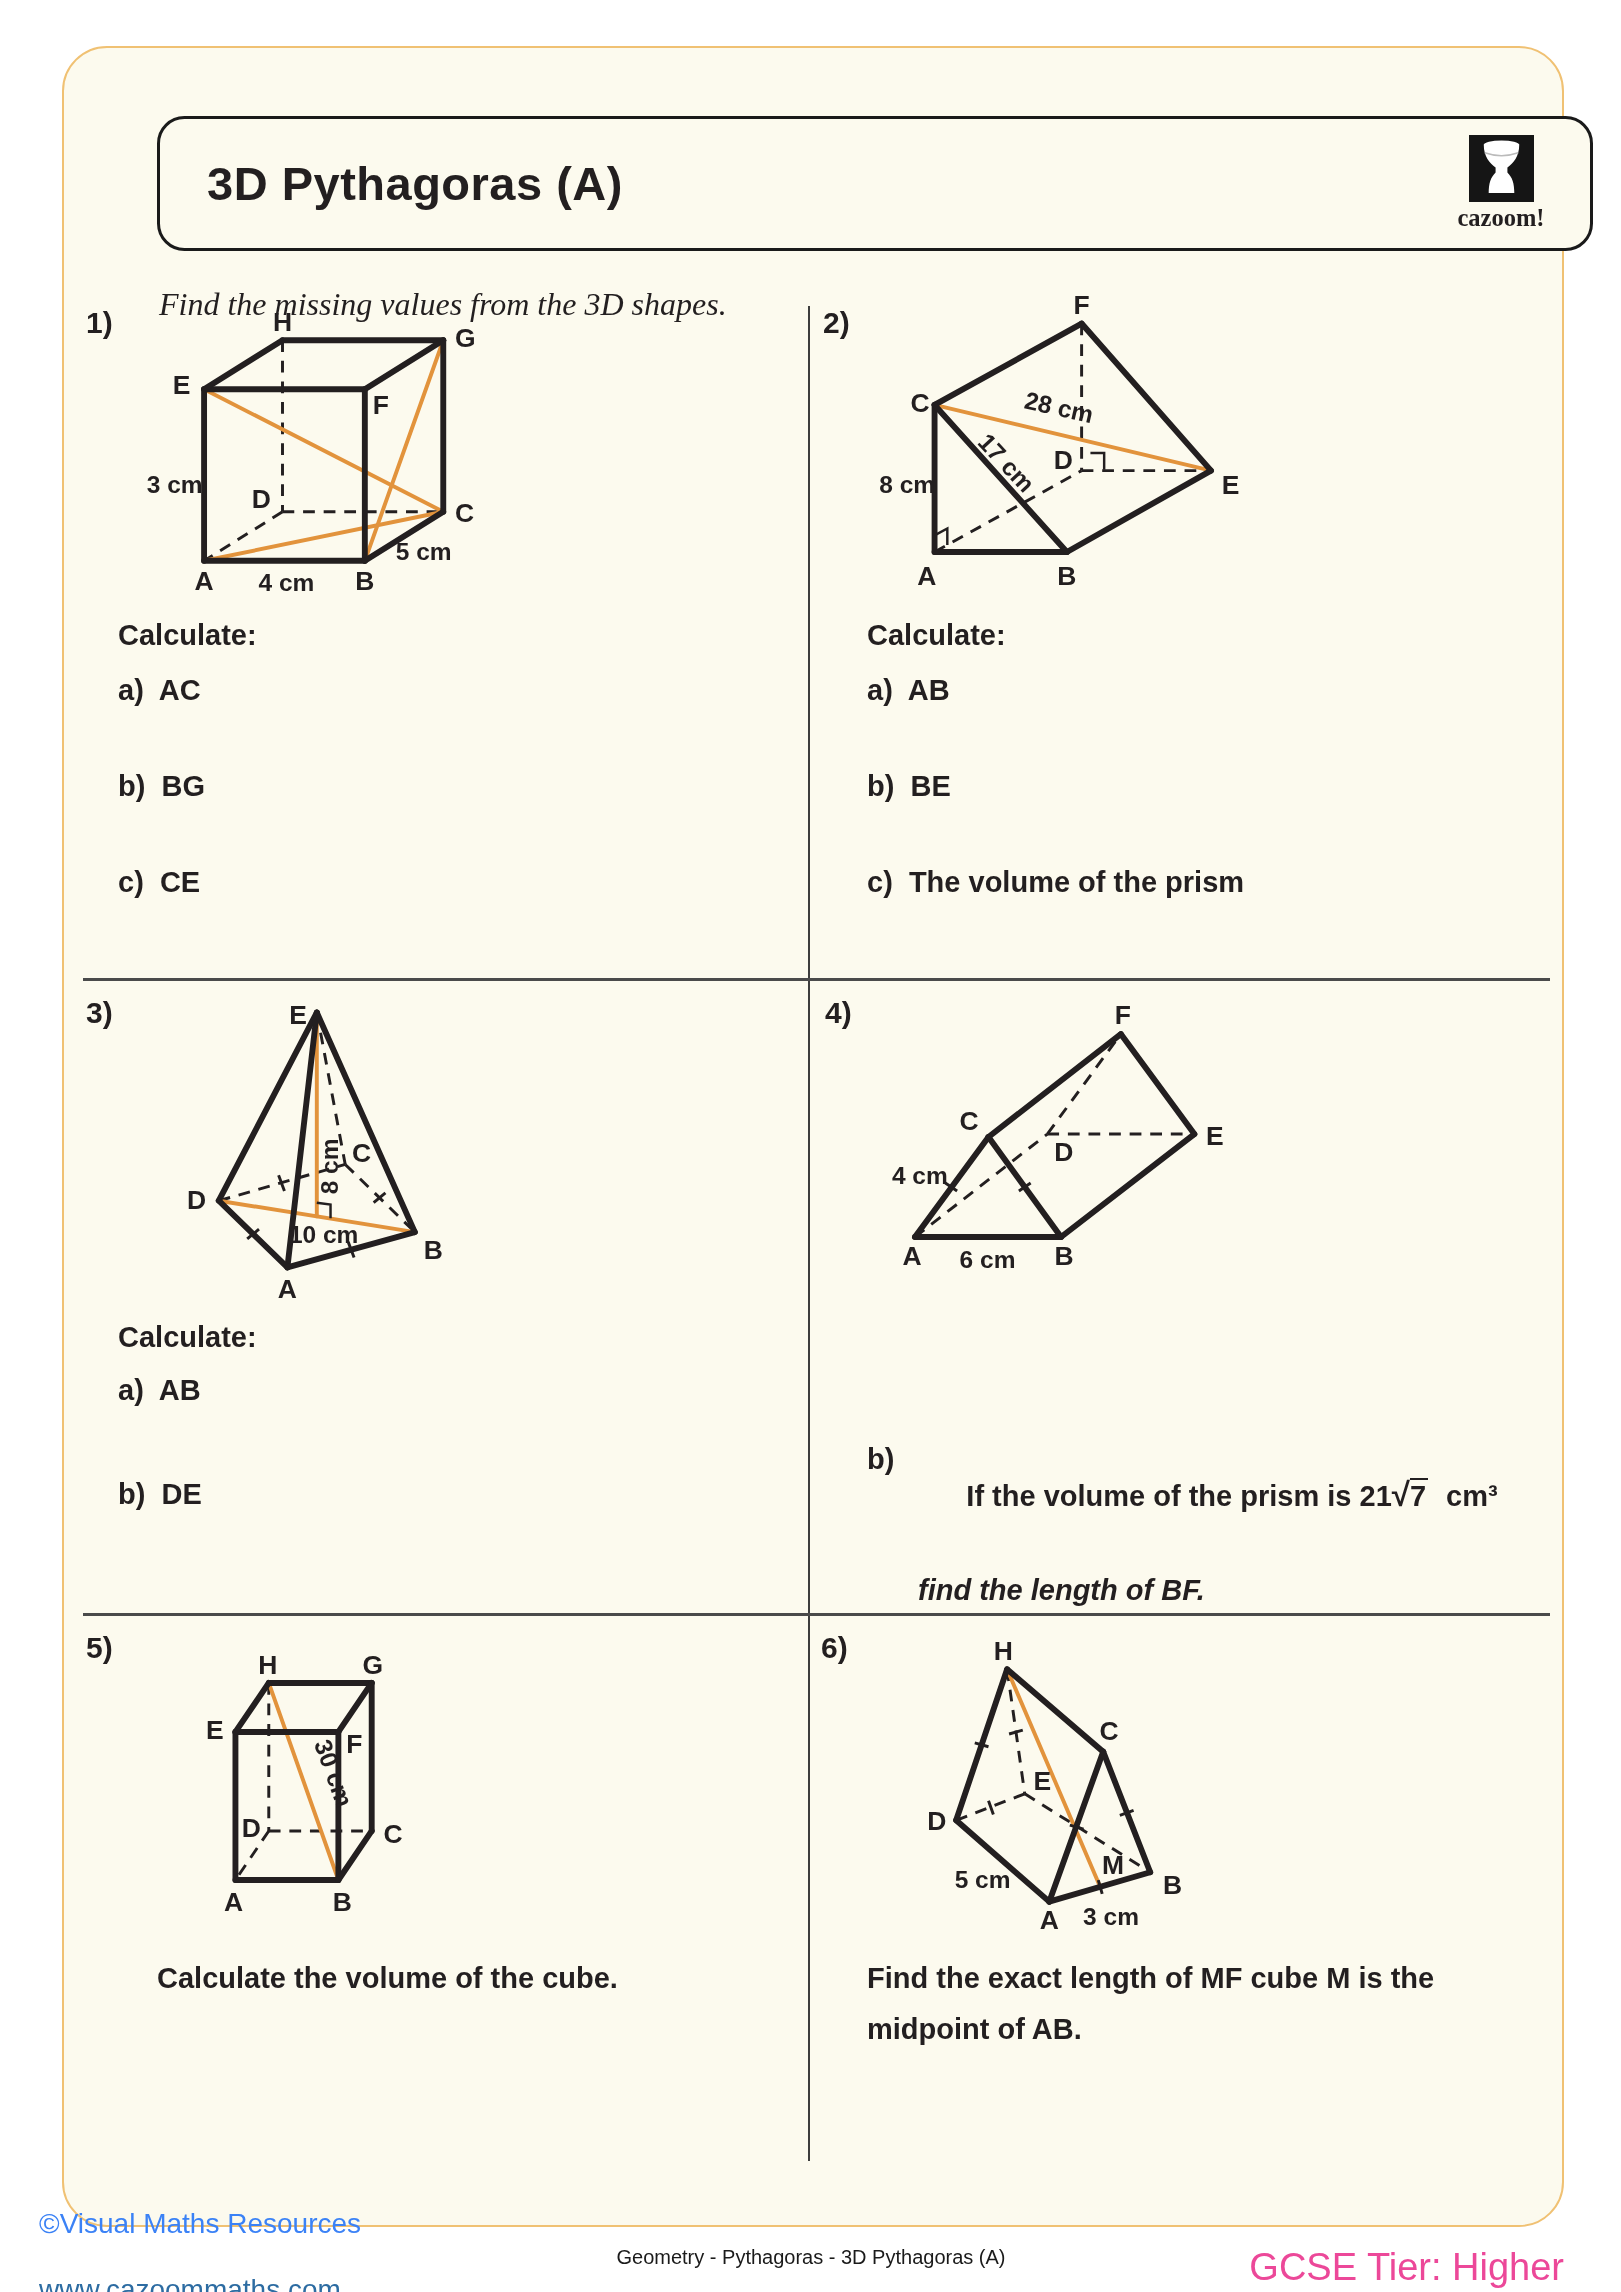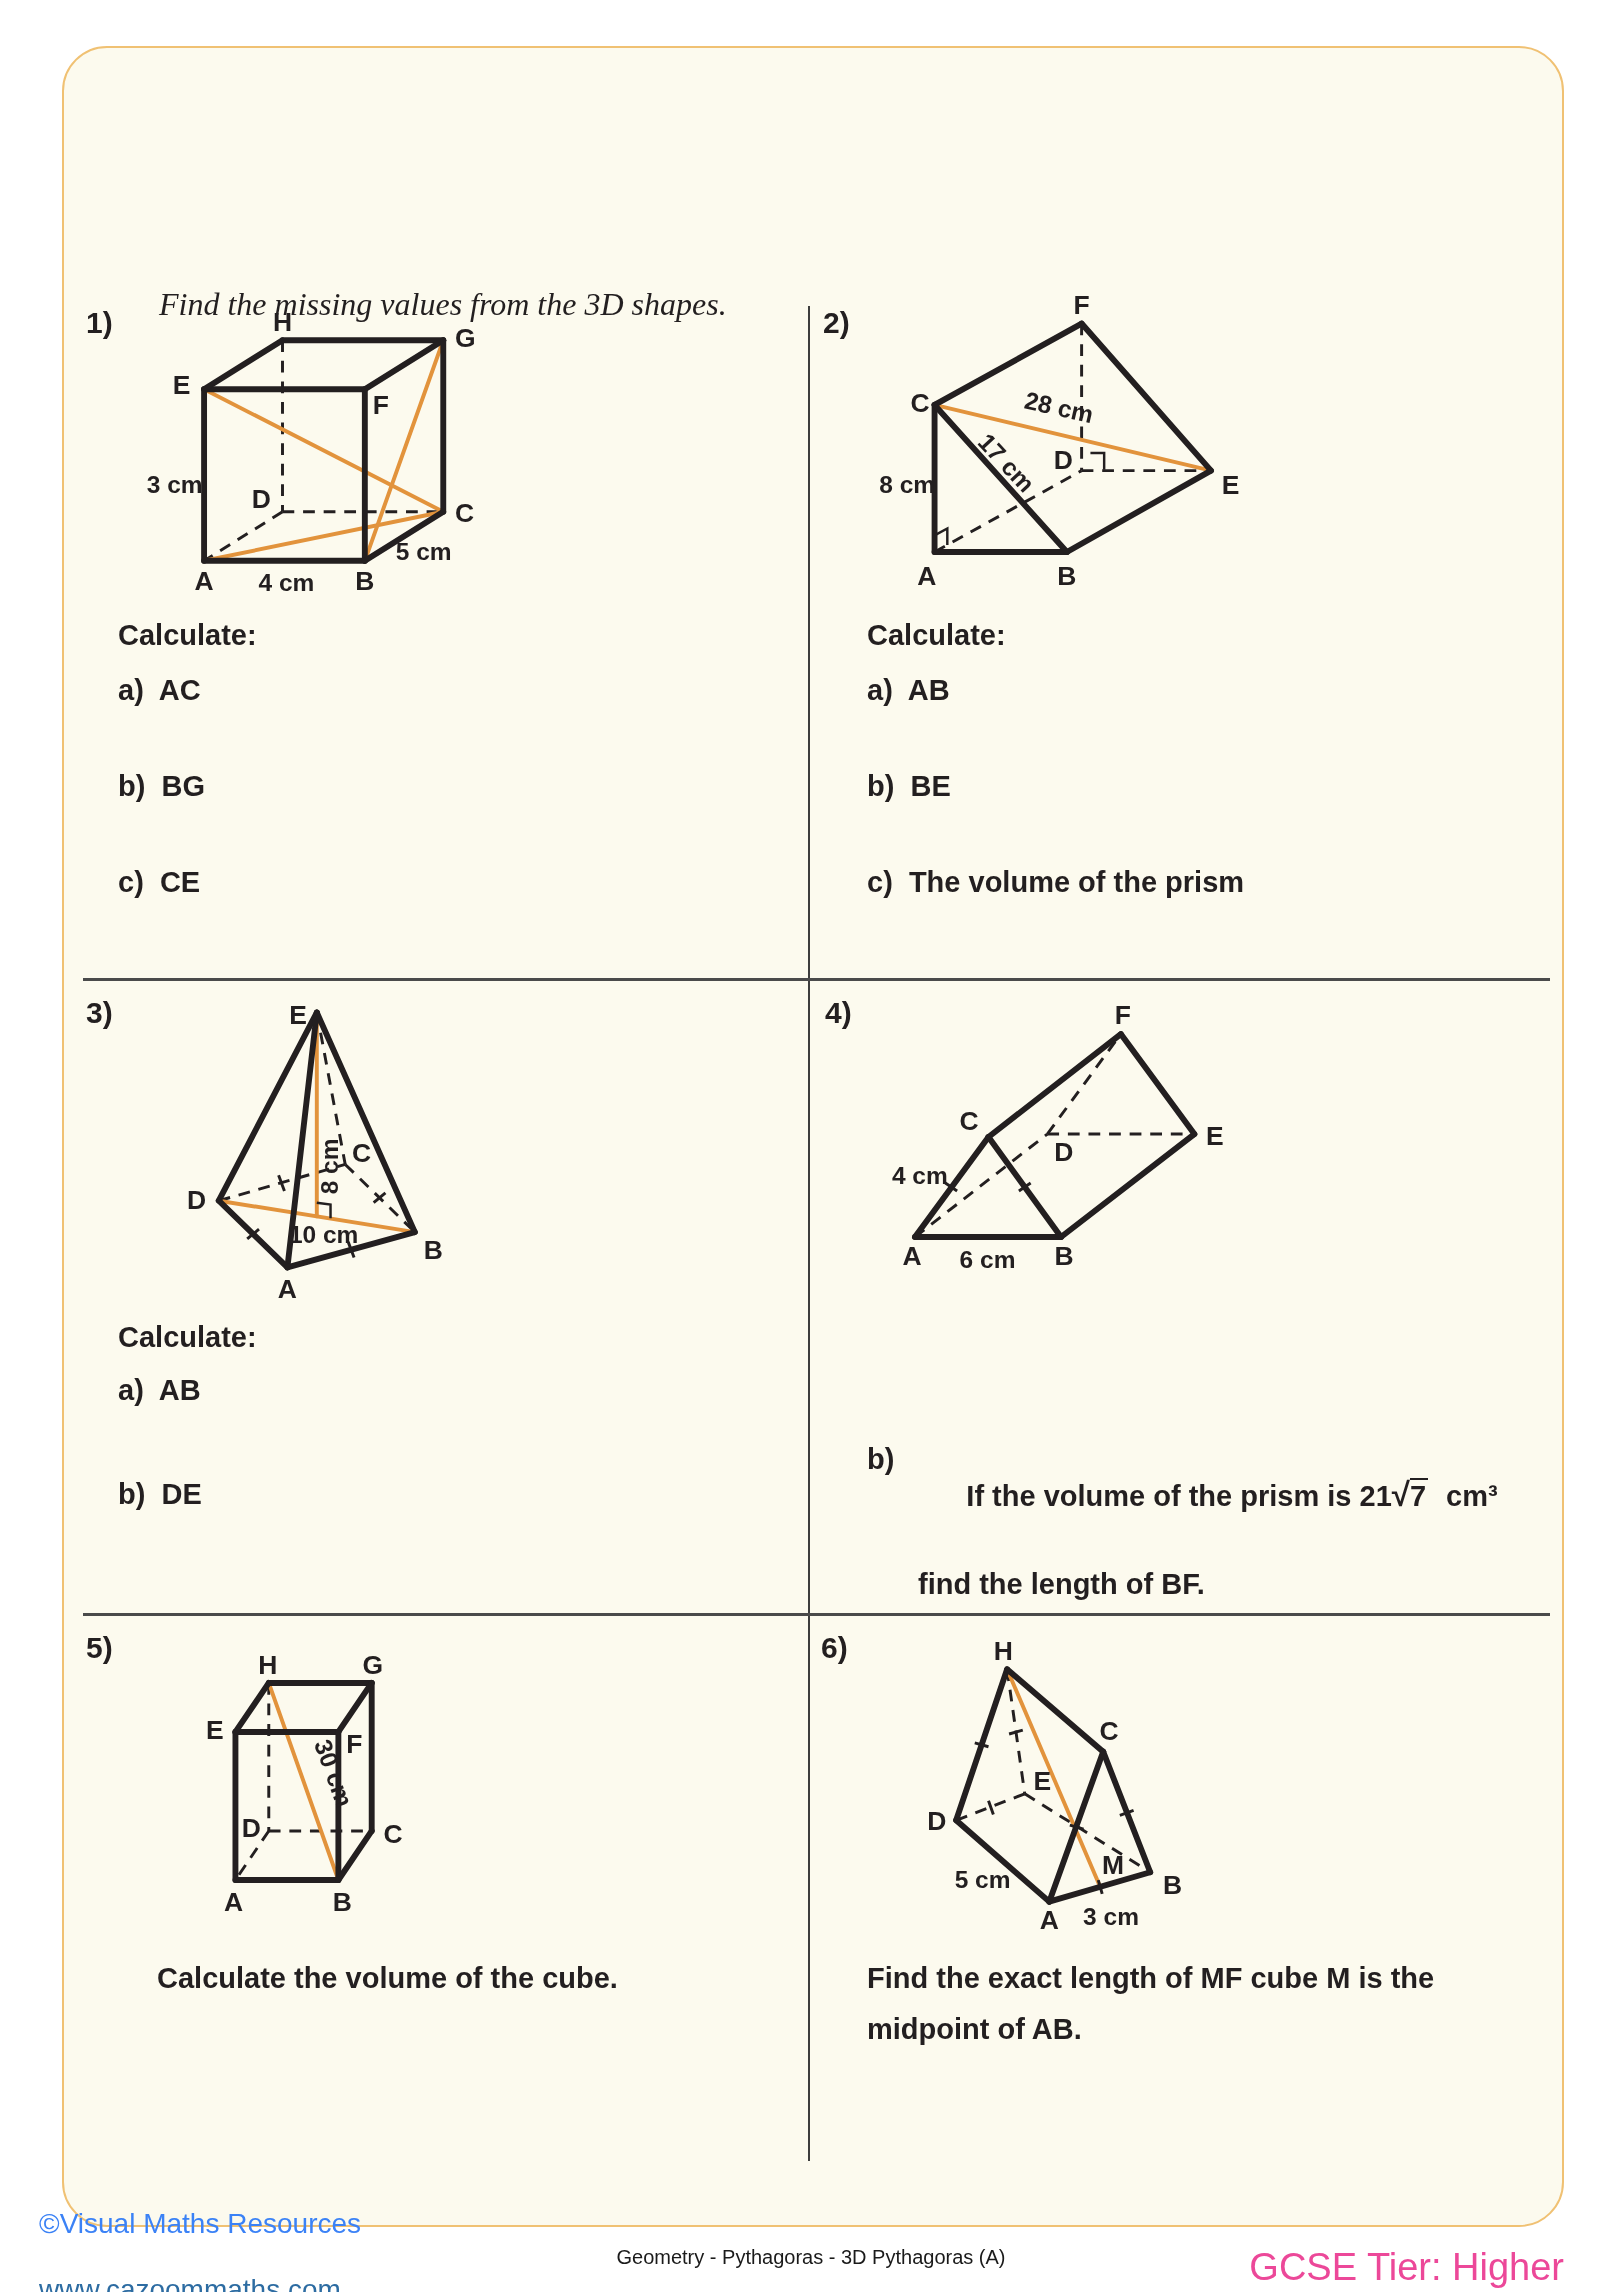--- a/index.html
+++ b/index.html
@@ -21,32 +21,44 @@
   .fig line.o{stroke:#e2933c;stroke-width:4;stroke-linecap:round;}
   .fig line.t{stroke:#231f20;stroke-width:3;}
   .fig polyline.m{stroke:#231f20;stroke-width:2.5;fill:none;}
   .fig text{font-family:"Liberation Sans",sans-serif;font-weight:bold;font-size:27px;fill:#231f20;}
   .fig text.dim{font-size:25px;}
   .q4b{display:flex;white-space:pre;}
   .q4b .marker{width:51px;flex:0 0 auto;}
   .rad{font-size:33px;font-weight:bold;}
   .radicand{border-top:2.9px solid #231f20;padding-right:2px;}
   .unit{margin-left:18px;}
-  .q4b-line2{display:block;margin-top:21px;}
+  .q4b-line2{display:block;margin-top:27px;font-style:italic;}
   .footer-copy{position:absolute;left:39px;top:2208px;font-size:28px;color:#3b82f6;}
   .footer-url{position:absolute;left:39px;top:2246px;font-size:28px;color:#2d6ca2;text-decoration:none;border-bottom:8px solid #000000;margin-top:28px;}
   .footer-center{position:absolute;left:419px;top:2246px;width:784px;text-align:center;font-size:20px;color:#1a1a1a;}
   .footer-right{position:absolute;right:57px;top:2246px;font-size:38px;color:#ec4899;}
 </style>
 </head>
 <body>
 
 <div class="page">
   <div class="outer-border">
 
+    <div class="header-box">
+      <div class="title">3D Pythagoras (A)</div>
+      <div class="logo">
+        <svg width="65" height="67" viewBox="0 0 66 68">
+          <rect x="0" y="0" width="66" height="68" fill="#151515"></rect>
+          <path fill="#ffffff" d="M15 10 C15 22 21 29 27 33 L27 38 C22 43 20 49 20 59 L46 59 C46 49 44 43 39 38 L39 33 C45 29 51 22 51 10 Z"></path>
+          <ellipse cx="33" cy="10" rx="18" ry="4.5" fill="#ffffff"></ellipse>
+          <path d="M16 18 Q33 24 50 18" stroke="#bbb" stroke-width="1.5" fill="none"></path>
+        </svg>
+        <div class="logo-text">cazoom!</div>
+      </div>
+    </div>
 
     <div class="instruction">Find the missing values from the 3D shapes.</div>
   </div>
 
   <div class="v-divider"></div>
   <div class="h-divider" style="top:978px;"></div>
   <div class="h-divider" style="top:1613px;"></div>
 
   <div class="qnum" style="left:86px;top:306px;">1)</div>
   <svg class="fig" style="left:59px;top:245px;" width="745" height="412" viewBox="0 0 760 420">

